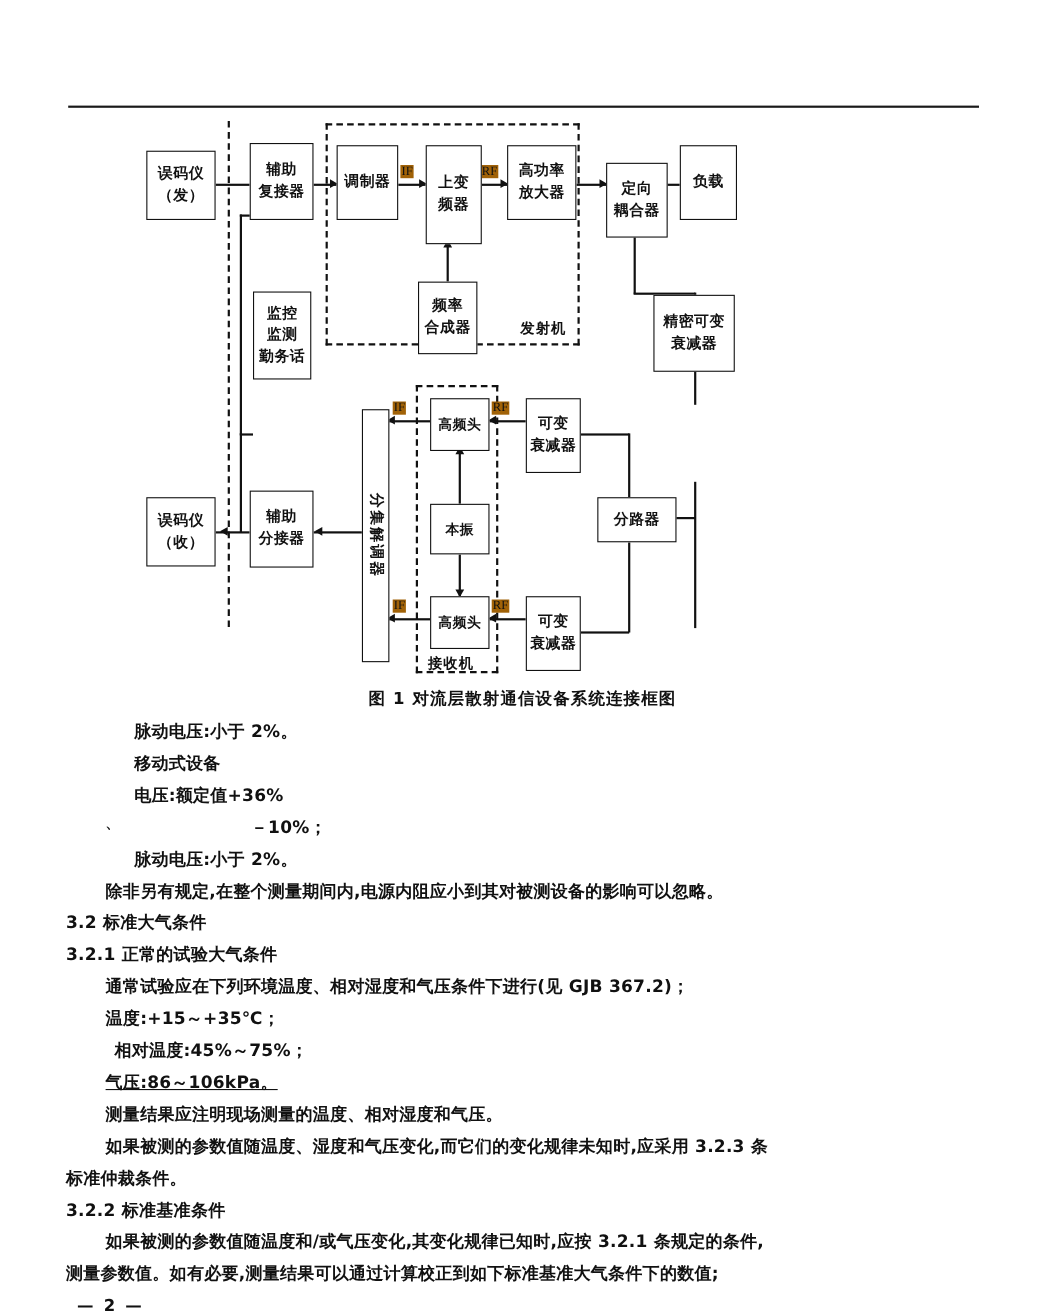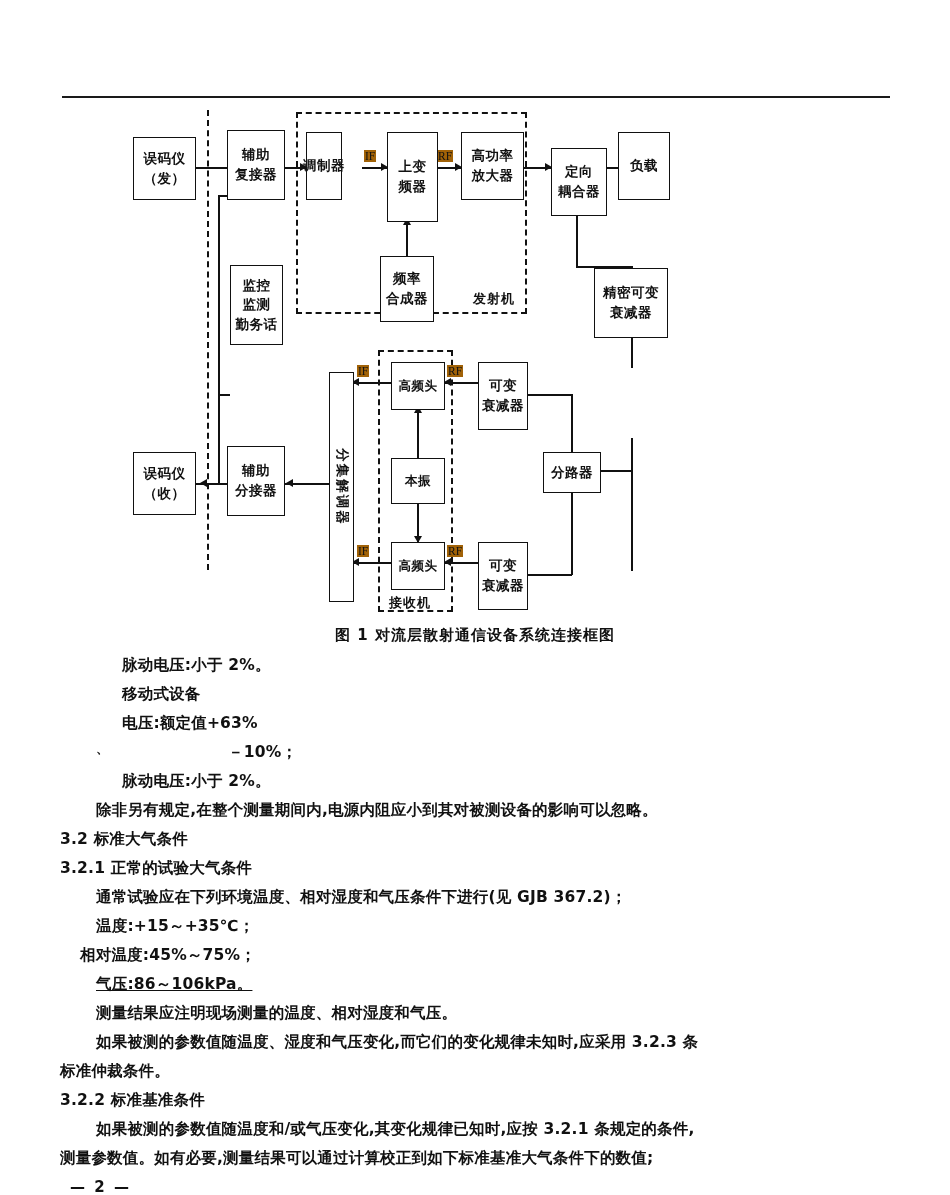--- a/index.html
+++ b/index.html
@@ -251,21 +251,21 @@
     <div class="box" style="left:133px; top:37px; width:63px; height:63px;">
       <span>误码仪</span>
       <span>（发）</span>
     </div>
 
     <div class="box" style="left:227px; top:30px; width:58px; height:70px;">
       <span>辅助</span>
       <span>复接器</span>
     </div>
 
-    <div class="box" style="left:306px; top:32px; width:36px; height:68px;">
+    <div class="box" style="left:306px; top:32px; width:56px; height:68px;">
       <span>调制器</span>
     </div>
 
     <div class="box" style="left:387px; top:32px; width:51px; height:90px;">
       <span>上变</span>
       <span>频器</span>
     </div>
 
     <div class="box" style="left:461px; top:32px; width:63px; height:68px;">
       <span>高功率</span>
@@ -326,40 +326,40 @@
     <div class="box" style="left:478px; top:262px; width:50px; height:68px;">
       <span>可变</span>
       <span>衰减器</span>
     </div>
 
     <div class="box" style="left:478px; top:442px; width:50px; height:68px;">
       <span>可变</span>
       <span>衰减器</span>
     </div>
 
-    <div class="box" style="left:543px; top:352px; width:58px; height:41px;">
+    <div class="box" style="left:543px; top:352px; width:72px; height:41px;">
       <span>分路器</span>
     </div>
 
   </div>
 
   <div class="caption">图 1   对流层散射通信设备系统连接框图</div>
 
   <div class="line" style="left:122px; top:655px;">脉动电压:小于 2%。</div>
   <div class="line" style="left:122px; top:684px;">移动式设备</div>
-  <div class="line" style="left:122px; top:713px;">电压:额定值+63%</div>
+  <div class="line" style="left:122px; top:713px;">电压:额定值+36%</div>
   <div class="line" style="left:228px; top:742px;">－10%；</div>
   <div class="line" style="left:96px; top:740px; font-size:13px;">、</div>
   <div class="line" style="left:122px; top:771px;">脉动电压:小于 2%。</div>
   <div class="line" style="left:96px; top:800px;">除非另有规定,在整个测量期间内,电源内阻应小到其对被测设备的影响可以忽略。</div>
   <div class="line" style="left:60px; top:829px;">3.2   标准大气条件</div>
   <div class="line" style="left:60px; top:858px;">3.2.1   正常的试验大气条件</div>
   <div class="line" style="left:96px; top:887px;">通常试验应在下列环境温度、相对湿度和气压条件下进行(见 GJB 367.2)；</div>
   <div class="line" style="left:96px; top:916px;">温度:+15～+35℃；</div>
-  <div class="line" style="left:80px; top:945px;text-align:center;">相对温度:45%～75%；</div>
+  <div class="line" style="left:104px; top:945px;text-align:center;">相对温度:45%～75%；</div>
   <div class="line" style="left:96px; top:974px;text-decoration:underline;">气压:86～106kPa。</div>
   <div class="line" style="left:96px; top:1003px;">测量结果应注明现场测量的温度、相对湿度和气压。</div>
   <div class="line" style="left:96px; top:1032px;">如果被测的参数值随温度、湿度和气压变化,而它们的变化规律未知时,应采用 3.2.3 条</div>
   <div class="line" style="left:60px; top:1061px;">标准仲裁条件。</div>
   <div class="line" style="left:60px; top:1090px;">3.2.2   标准基准条件</div>
   <div class="line" style="left:96px; top:1119px;">如果被测的参数值随温度和/或气压变化,其变化规律已知时,应按 3.2.1 条规定的条件,</div>
   <div class="line" style="left:60px; top:1148px;">测量参数值。如有必要,测量结果可以通过计算校正到如下标准基准大气条件下的数值;</div>
 
   <div class="pagenum" style="top:1178px;">— 2 —</div>
 

